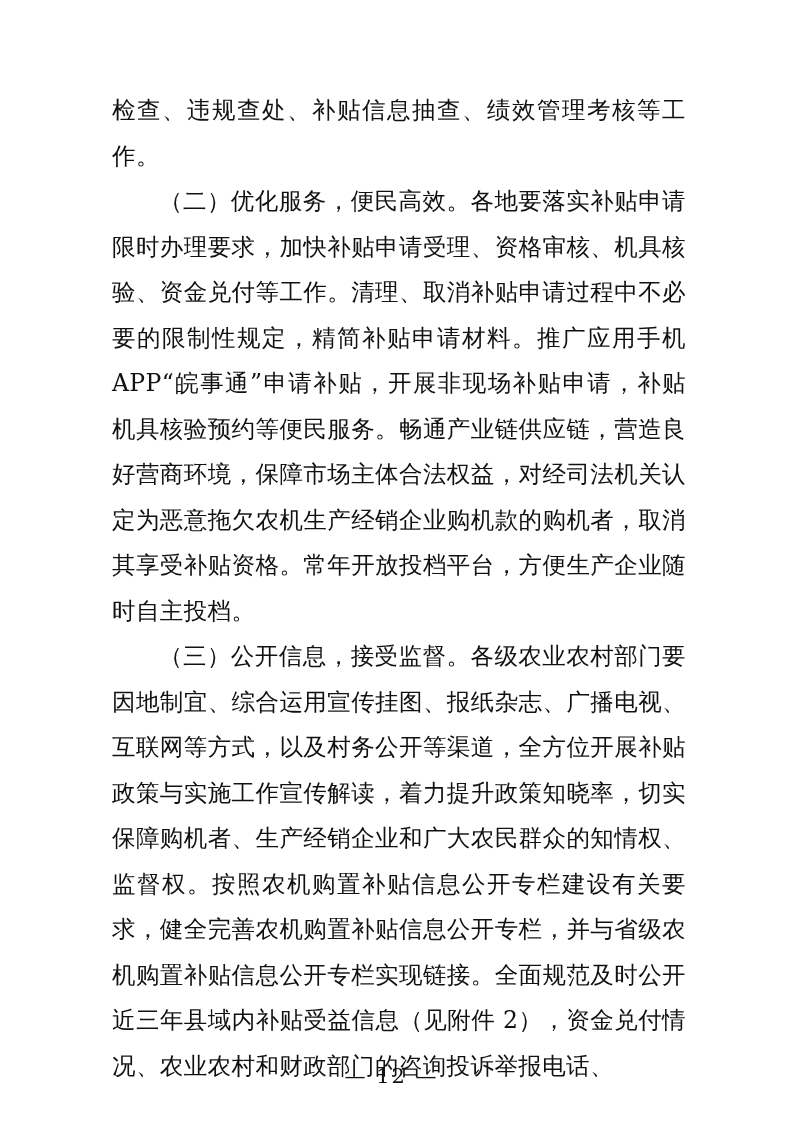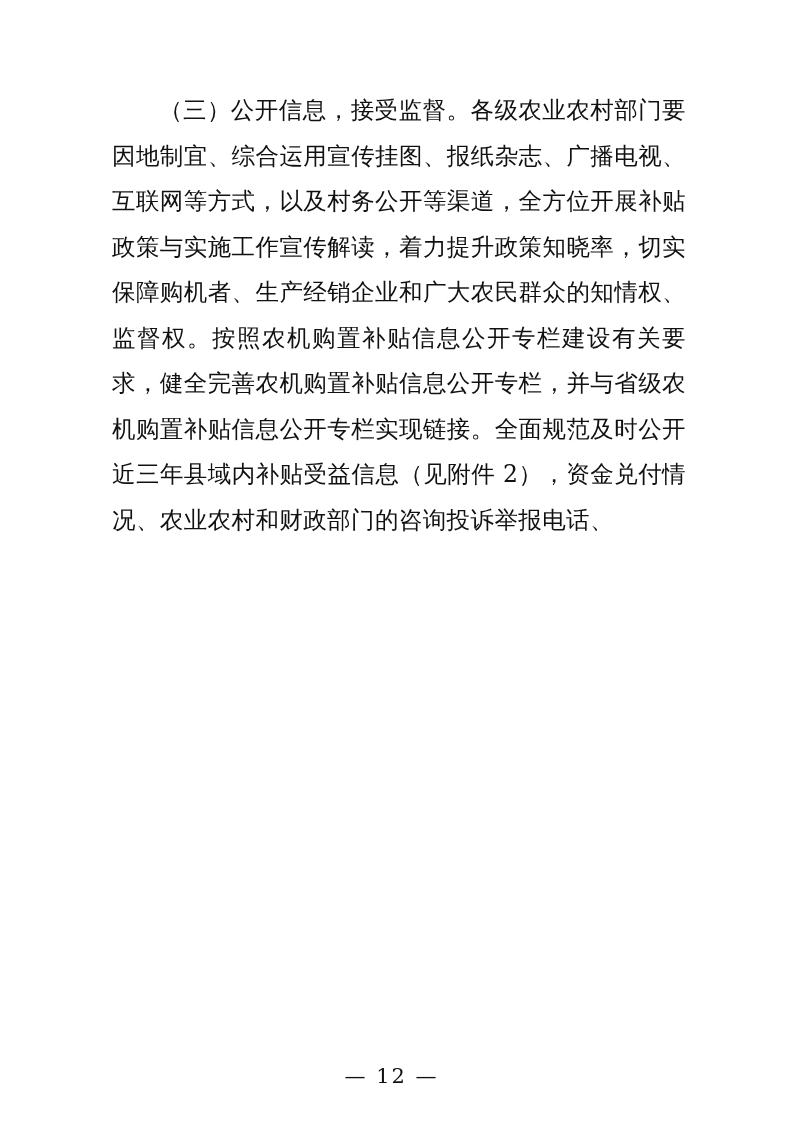--- a/index.html
+++ b/index.html
@@ -45,16 +45,18 @@
     font-size: 21px;
     color: #111111;
     letter-spacing: 2px;
   }
 </style>
 </head>
 <body>
 
 <div class="page">
   <div class="content">
+    <p class="para">检查、违规查处、补贴信息抽查、绩效管理考核等工作。</p>
+    <p class="para indent">（二）优化服务，便民高效。各地要落实补贴申请限时办理要求，加快补贴申请受理、资格审核、机具核验、资金兑付等工作。清理、取消补贴申请过程中不必要的限制性规定，精简补贴申请材料。推广应用手机 APP“皖事通”申请补贴，开展非现场补贴申请，补贴机具核验预约等便民服务。畅通产业链供应链，营造良好营商环境，保障市场主体合法权益，对经司法机关认定为恶意拖欠农机生产经销企业购机款的购机者，取消其享受补贴资格。常年开放投档平台，方便生产企业随时自主投档。</p>
     <p class="para indent">（三）公开信息，接受监督。各级农业农村部门要因地制宜、综合运用宣传挂图、报纸杂志、广播电视、互联网等方式，以及村务公开等渠道，全方位开展补贴政策与实施工作宣传解读，着力提升政策知晓率，切实保障购机者、生产经销企业和广大农民群众的知情权、监督权。按照农机购置补贴信息公开专栏建设有关要求，健全完善农机购置补贴信息公开专栏，并与省级农机购置补贴信息公开专栏实现链接。全面规范及时公开近三年县域内补贴受益信息（见附件 2），资金兑付情况、农业农村和财政部门的咨询投诉举报电话、</p>
   </div>
   <div class="footer">— 12 —</div>
 </div>
 
 </body></html>

